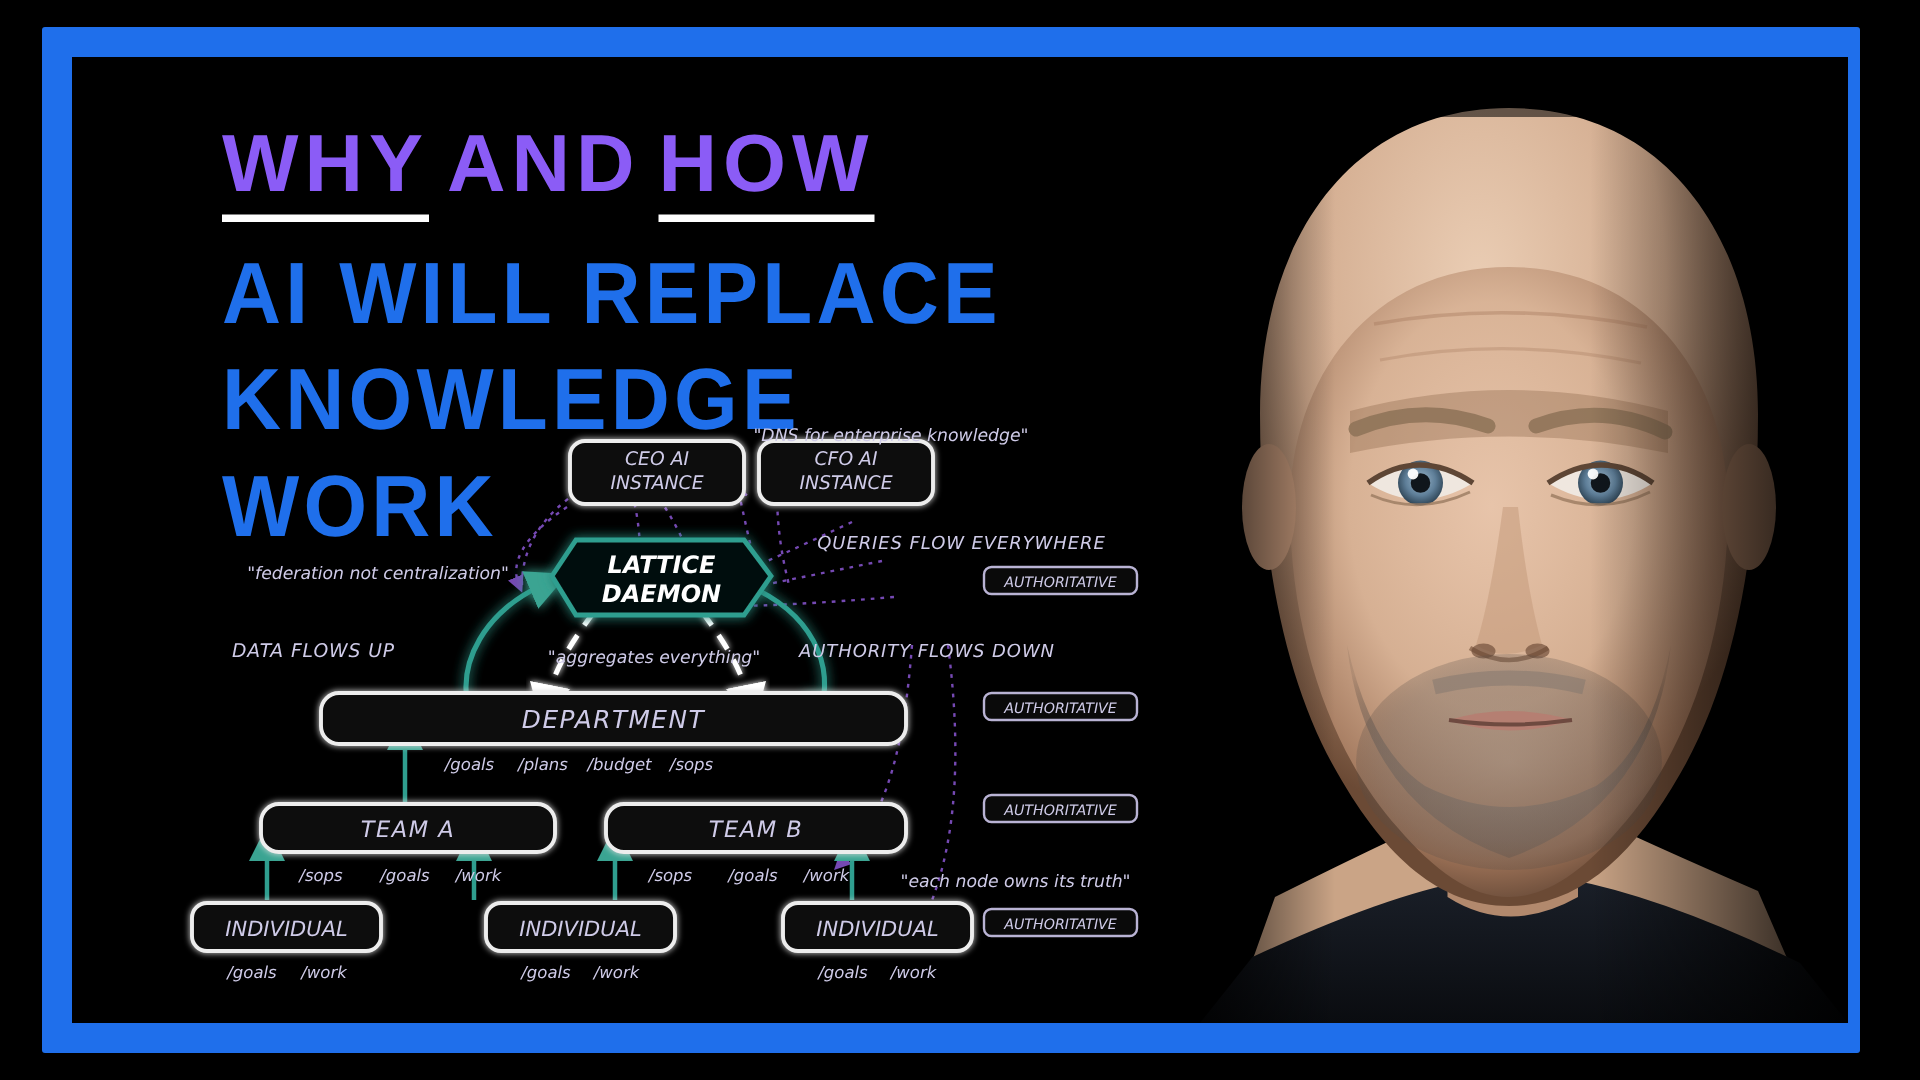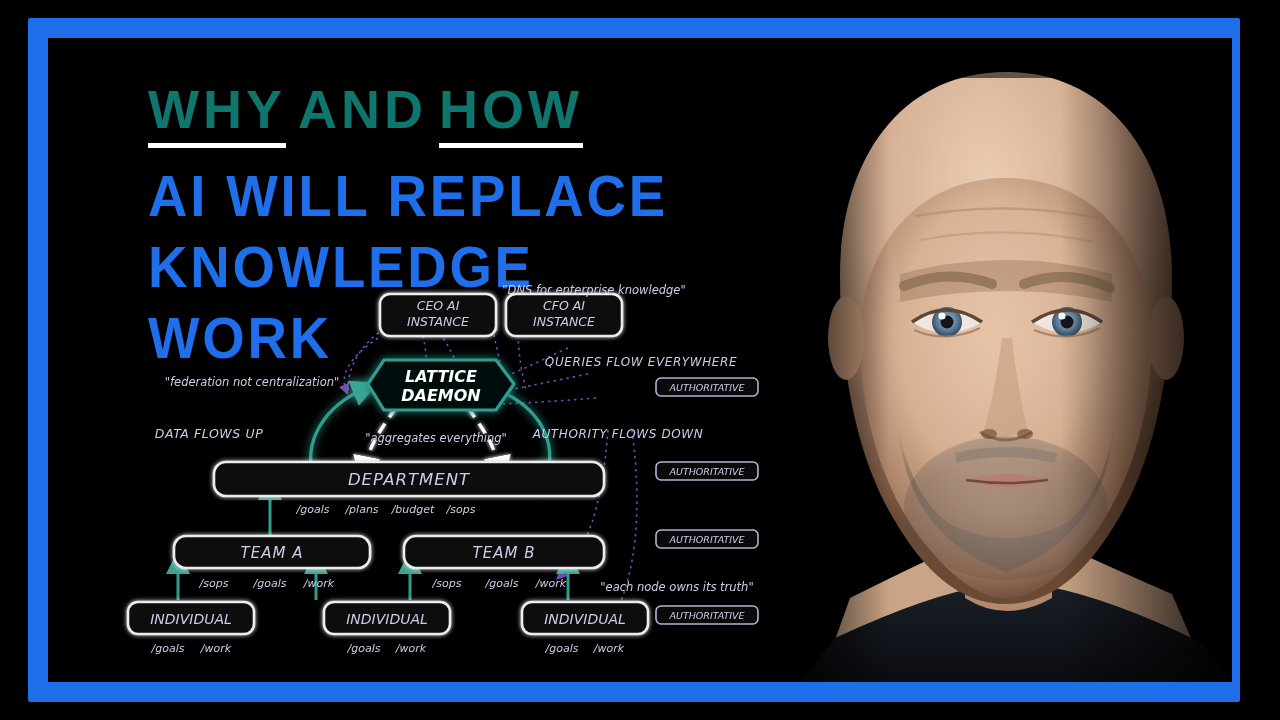--- a/index.html
+++ b/index.html
@@ -35,21 +35,21 @@
   .headline {
     position: absolute;
     left: 100px; top: 44px;
     width: 660px;
   }
   .kicker {
     font-family: "Liberation Sans", sans-serif;
     font-weight: 700;
     font-size: 54px;
     letter-spacing: 4px;
-    color: #0f766e;
+    color: #8b5cf6;
     line-height: 1.0;
     white-space: nowrap;
   }
   .kicker .u { border-bottom: 5px solid #ffffff; padding-bottom: 4px; }
   .kicker .mid { margin: 0 12px; }
 
   .bigline {
     font-family: "Liberation Sans", sans-serif;
     font-weight: 700;
     font-size: 58px;

